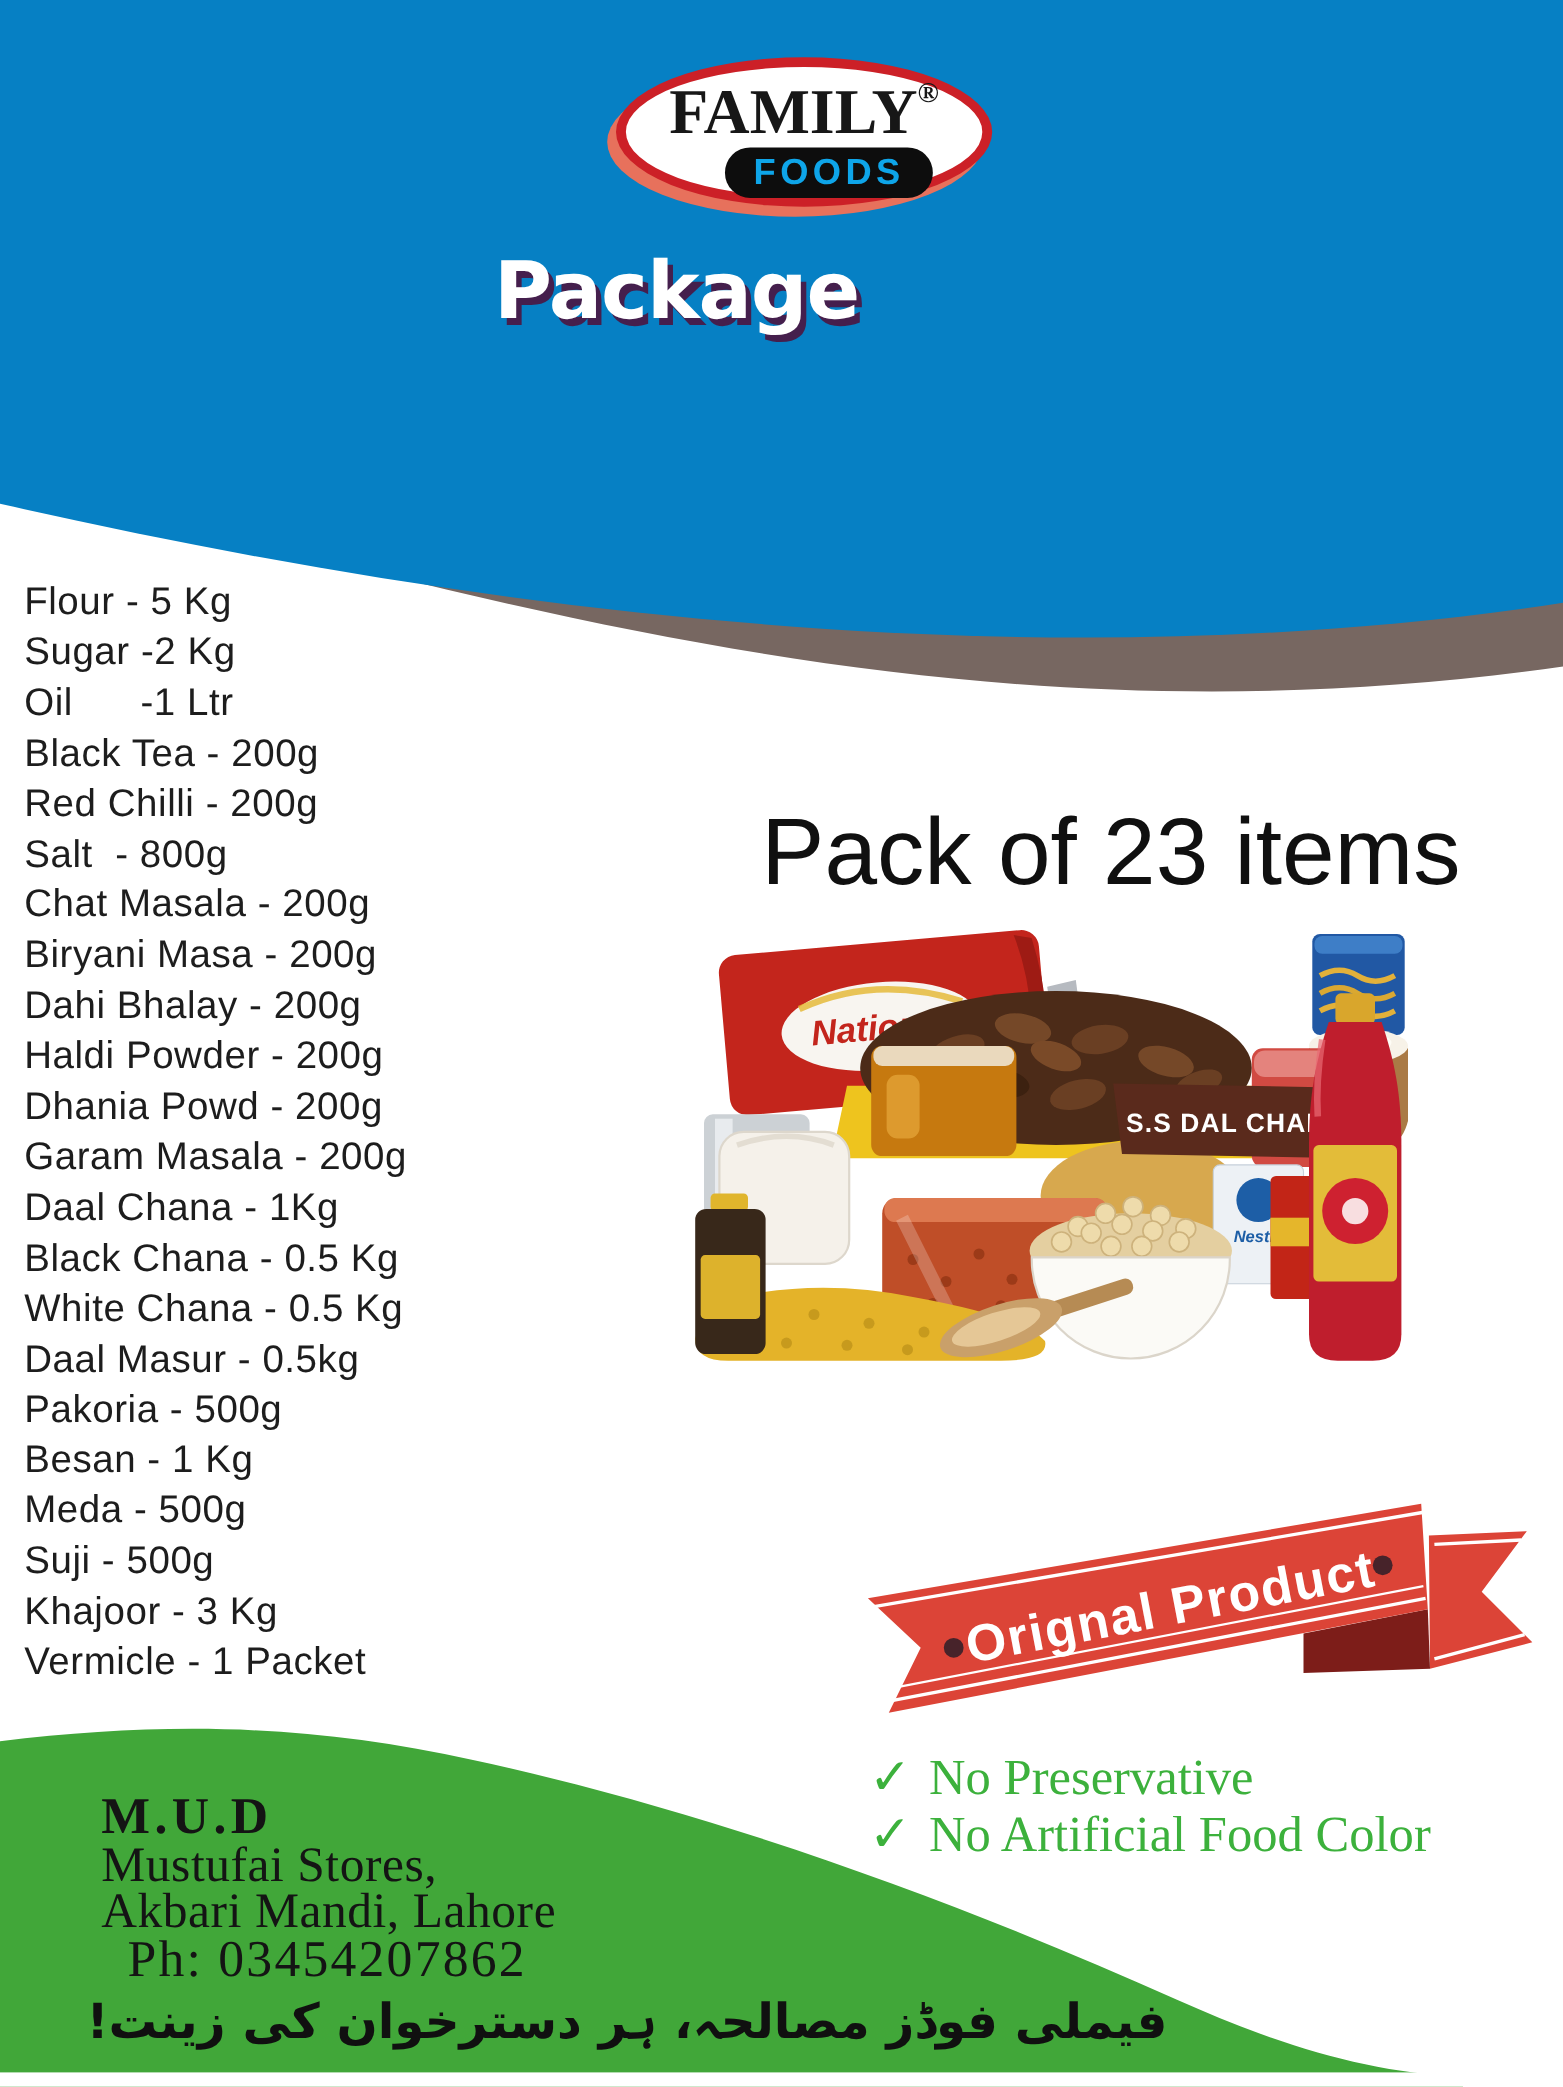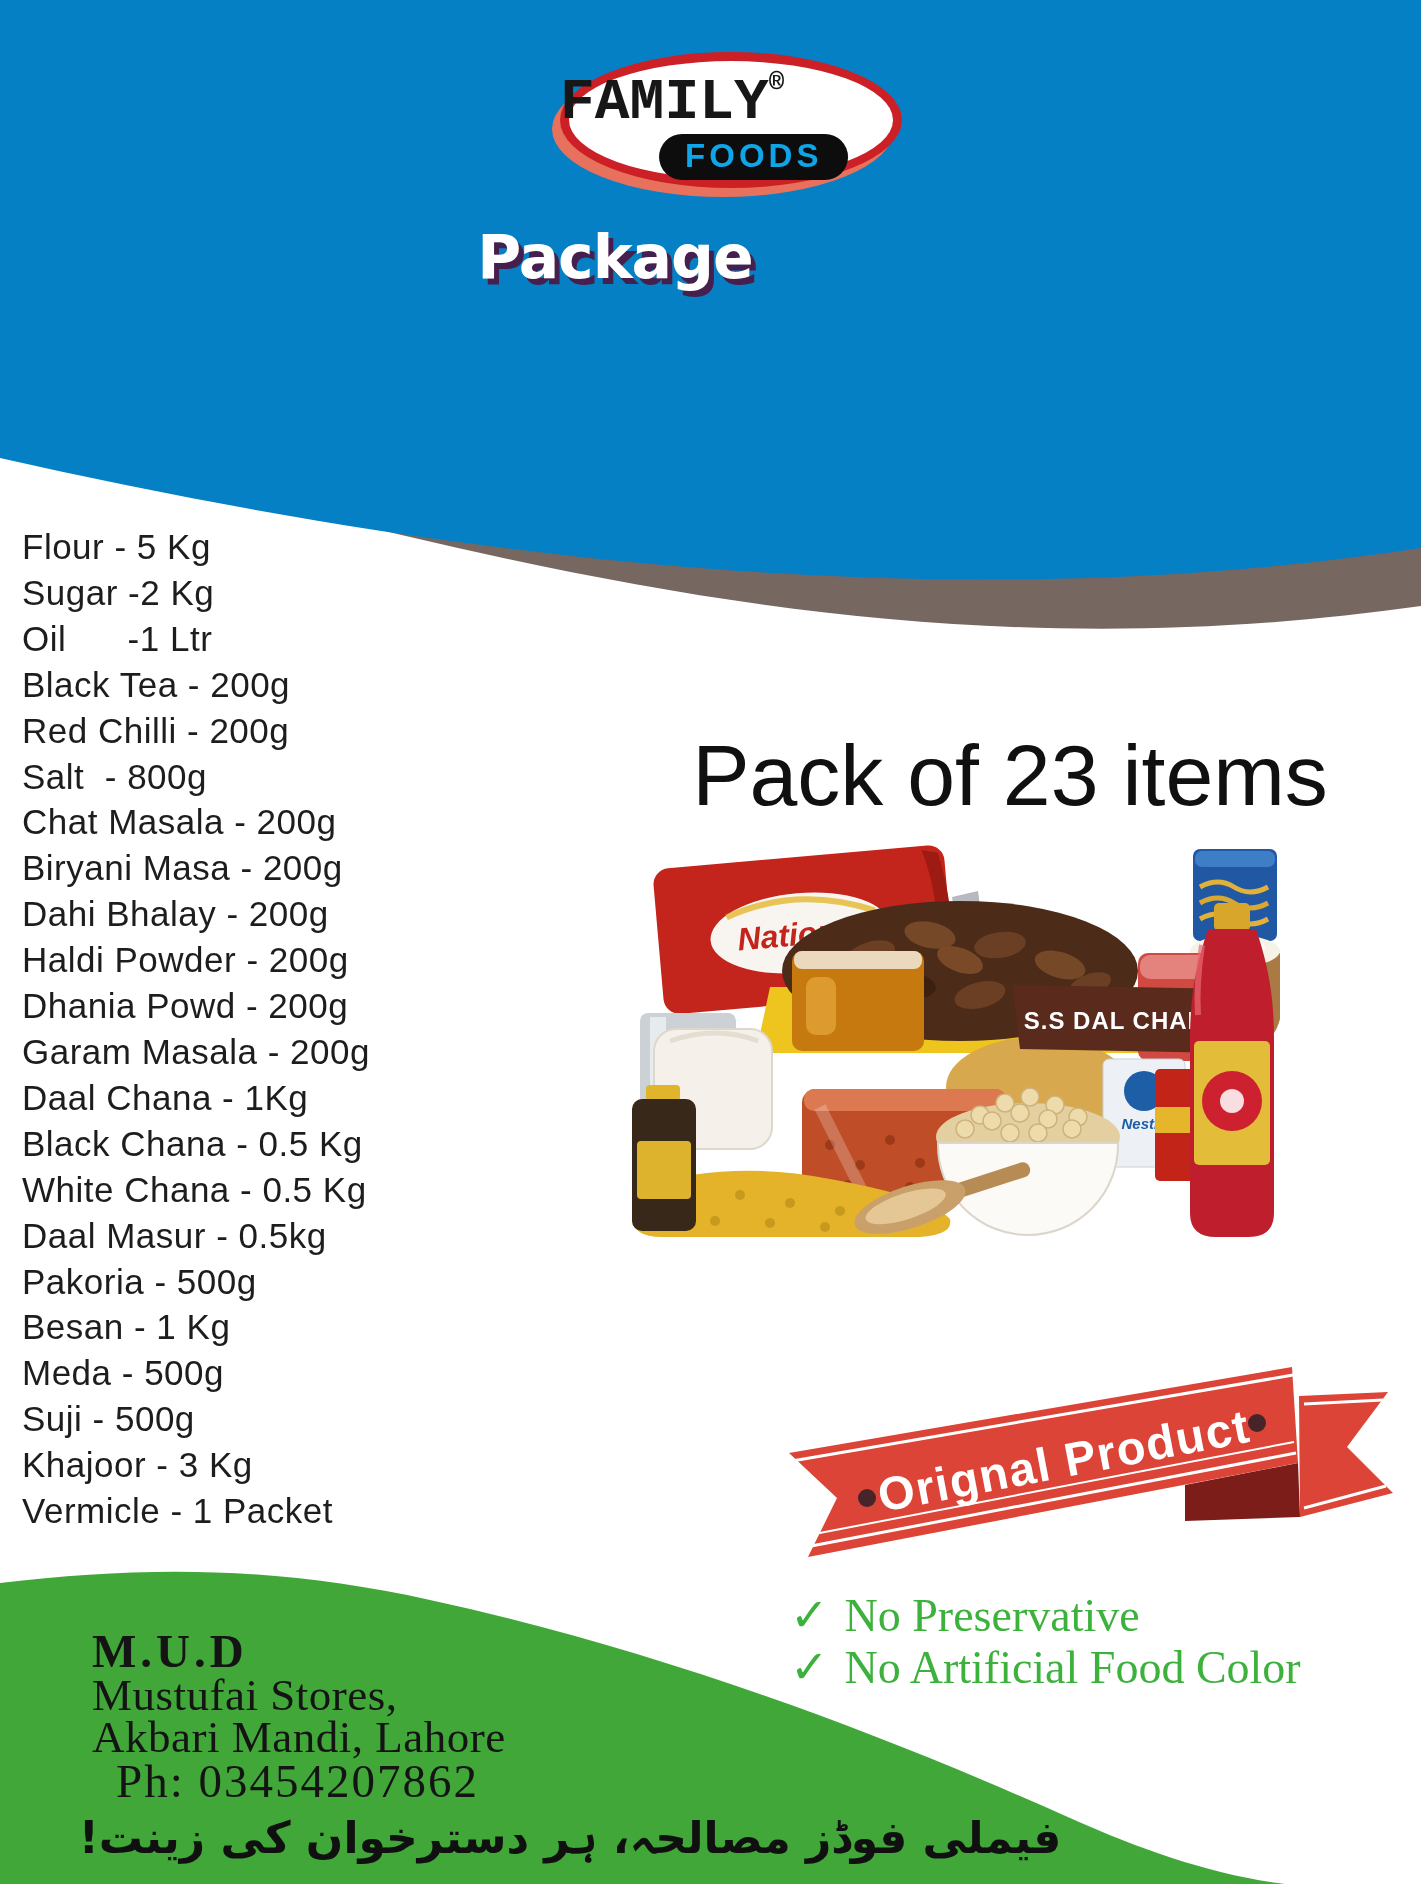--- a/index.html
+++ b/index.html
@@ -4,34 +4,34 @@
 <style>
   html,body{margin:0;padding:0;background:#fff;}
   .page{position:relative;width:1421px;height:1897px;background:#ffffff;overflow:hidden;
         font-family:"Liberation Sans",sans-serif;}
   svg.layer{position:absolute;left:0;top:0;pointer-events:none;}
 
   
   .logo{position:absolute;left:560px;top:52px;width:342px;height:136px;}
   .logo-oval{position:absolute;inset:0;background:#ffffff;border:9px solid #cc2027;border-radius:50%;
              box-shadow:-8px 9px 0 0 #e7715c;}
-  .logo-brand{position:absolute;left:0;top:16px;width:100%;text-align:left;
-              font-family:Liberation Mono, monospace;font-weight:bold;font-size:58px;
+  .logo-brand{position:absolute;left:0;top:16px;width:100%;text-align:center;
+              font-family:Liberation Serif, serif;font-weight:bold;font-size:58px;
               letter-spacing:0;color:#171717;white-space:nowrap;}
   .logo-reg{font-size:26px;vertical-align:28px;}
   .logo-pill{position:absolute;left:50%;top:82px;transform:translateX(-38%);
              background:#0d0d0d;color:#0ea5e9;border-radius:26px;padding:3px 26px 5px 26px;
              font-weight:bold;font-size:33px;letter-spacing:4px;white-space:nowrap;}
 
   
   .title{position:absolute;left:0;top:212px;width:1230px;text-align:center;color:#ffffff;
          font-family:"DejaVu Sans",sans-serif;font-weight:bold;
          text-shadow:5px 6px 0 #451f4d;}
   .title-line1{font-size:78px;letter-spacing:-1px;}
-  .title-line2{font-size:60px;margin-top:10px;letter-spacing:-1px;}
+  .title-line2{font-size:72px;margin-top:10px;letter-spacing:-1px;}
 
   
   .items-list{position:absolute;left:22px;top:524px;width:460px;}
   .item{font-size:35px;line-height:45.9px;color:#1d1d1d;letter-spacing:0.5px;white-space:pre;}
 
   
   .pack-headline{position:absolute;left:620px;top:726px;width:780px;text-align:center;
                  font-size:86px;color:#101010;letter-spacing:0;white-space:nowrap;}
 
   

